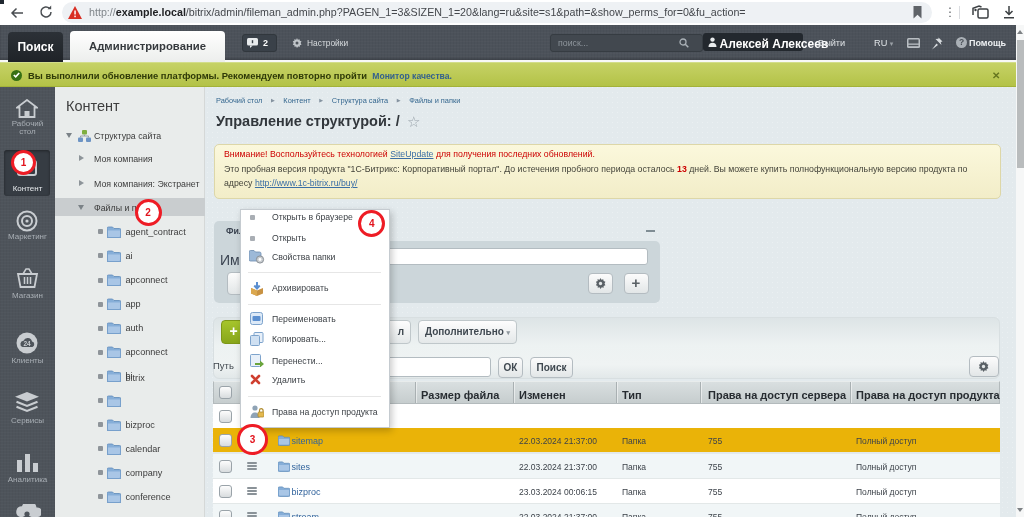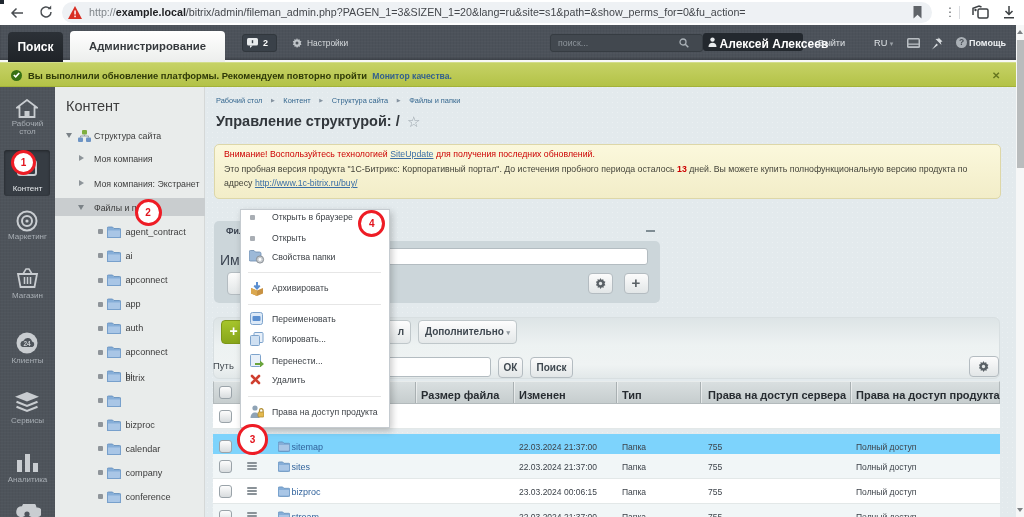--- a/index.html
+++ b/index.html
@@ -347,21 +347,21 @@
   <div class="th" style="left:495px">Права на доступ сервера</div>
   <div class="th" style="left:643px">Права на доступ продукта</div>
   <div class="col-sep" style="left:202px"></div>
   <div class="col-sep" style="left:300px"></div>
   <div class="col-sep" style="left:403px"></div>
   <div class="col-sep" style="left:487px"></div>
   <div class="col-sep" style="left:637px"></div>
 <div class="row" style="top:22.5px;background:#ffffff">
   <div class="cb"></div>
 </div>
-<div class="row" style="top:53px;background:#7dd3fc">
+<div class="row" style="top:47px;background:#eab308">
   <div class="cb"></div>
   <svg class="ico" style="left:65px;top:7px" width="12" height="11" viewBox="0 0 13 12">
         <path d="M0 2.5 q0-1.5 1.5-1.5 h3.5 l1.5 1.5 h5 q1.5 0 1.5 1.5 v6 q0 1.5-1.5 1.5 h-10 q-1.5 0-1.5-1.5 z" fill="#86aed8" stroke="#5f8cba" stroke-width="0.8"></path>
         <path d="M1 4.4 h11 v5 q0 1-1 1 h-9 q-1 0-1-1 z" fill="#a9c6e6"></path>
       </svg>
   <div class="fname">sitemap</div>
   <div class="rtxt" style="left:306px">22.03.2024 21:37:00</div>
   <div class="rtxt" style="left:409px">Папка</div>
   <div class="rtxt" style="left:495px">755</div>
   <div class="rtxt" style="left:643px">Полный доступ</div>

